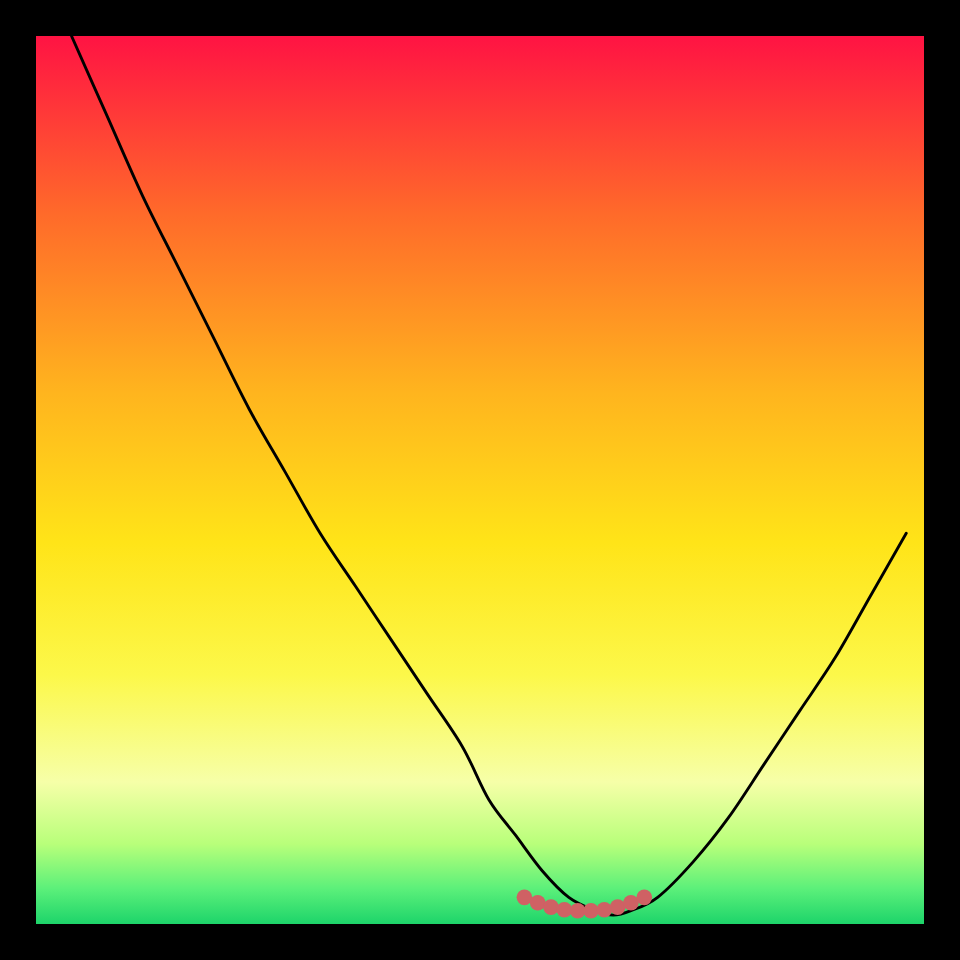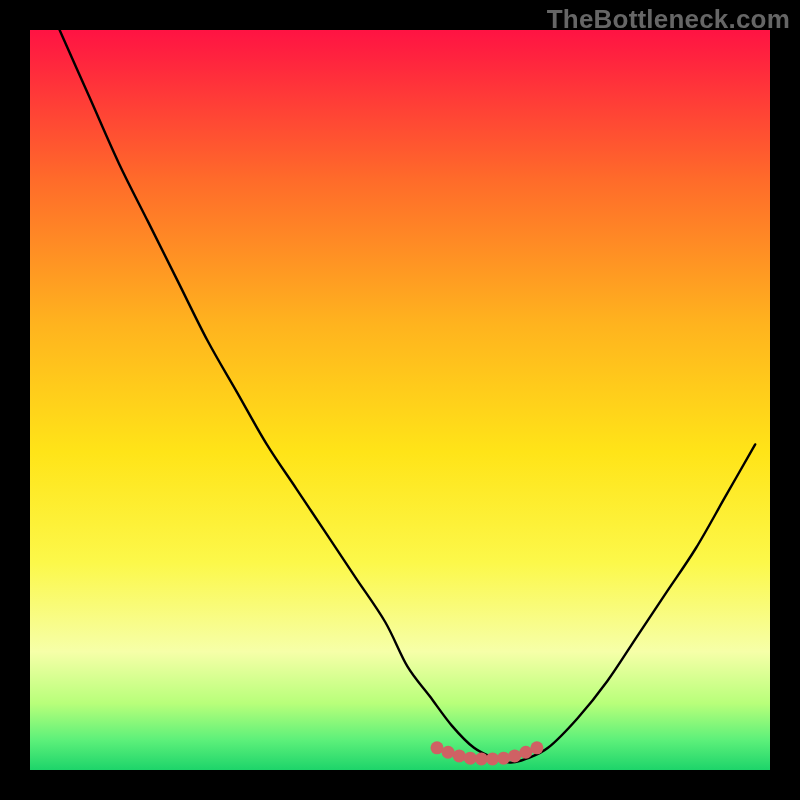--- a/index.html
+++ b/index.html
@@ -57,14 +57,13 @@
           <circle cx="440.29999999999995" cy="728.16" r="6.5" fill="#cf6164"></circle>
           <circle cx="451.4" cy="728.9" r="6.5" fill="#cf6164"></circle>
           <circle cx="462.5" cy="728.9" r="6.5" fill="#cf6164"></circle>
           <circle cx="473.6" cy="728.16" r="6.5" fill="#cf6164"></circle>
           <circle cx="484.70000000000005" cy="725.94" r="6.5" fill="#cf6164"></circle>
           <circle cx="495.8" cy="722.24" r="6.5" fill="#cf6164"></circle>
           <circle cx="506.90000000000003" cy="717.8" r="6.5" fill="#cf6164"></circle>
         </g>
     </svg>
   </div>
-  <div class="watermark">TheBottleneck.com</div>
 </div>
 
 </body></html>

